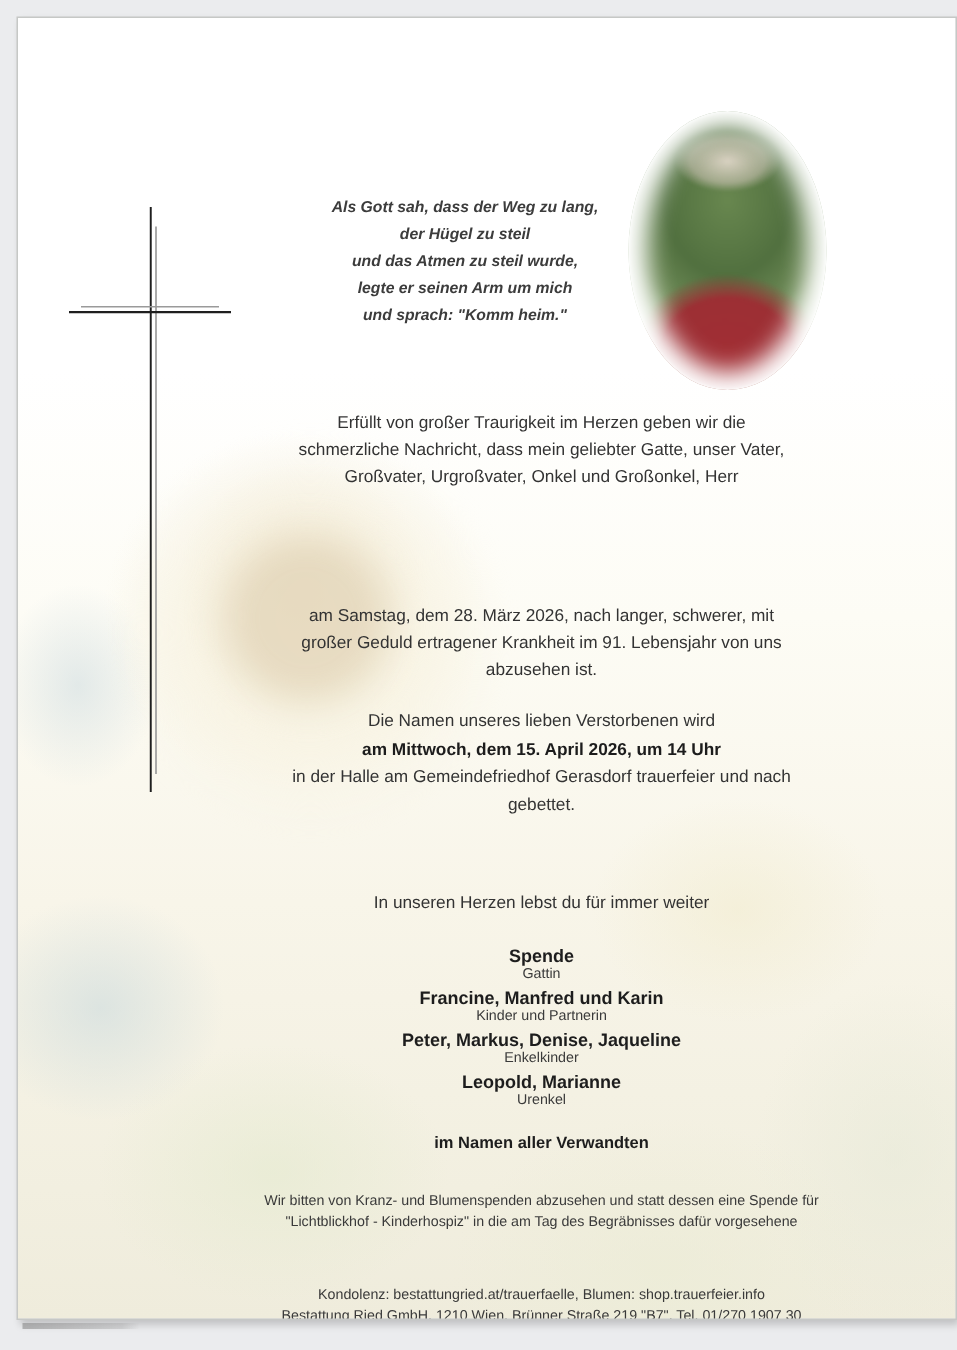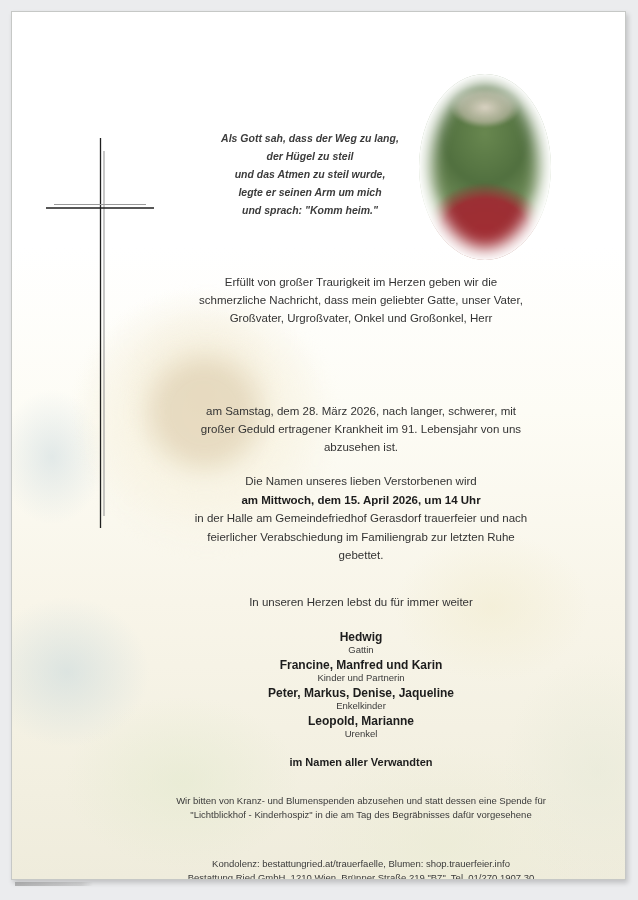--- a/index.html
+++ b/index.html
@@ -17,20 +17,21 @@
     background:
       radial-gradient(ellipse 120px 120px at 190px 380px, rgba(222,204,170,0.40), transparent 70%),
       radial-gradient(ellipse 170px 160px at 185px 395px, rgba(240,232,208,0.55), transparent 75%),
       radial-gradient(ellipse 70px 90px at 40px 445px, rgba(205,219,224,0.55), transparent 75%),
       radial-gradient(ellipse 110px 100px at 55px 660px, rgba(203,218,221,0.60), transparent 75%),
       radial-gradient(ellipse 150px 110px at 170px 770px, rgba(228,234,207,0.60), transparent 78%),
       radial-gradient(ellipse 130px 100px at 480px 595px, rgba(241,235,205,0.55), transparent 75%),
       radial-gradient(ellipse 180px 130px at 430px 835px, rgba(235,236,213,0.60), transparent 78%),
       radial-gradient(ellipse 120px 150px at 585px 760px, rgba(230,233,216,0.55), transparent 78%),
       linear-gradient(180deg,#ffffff 0%,#ffffff 27%,#fdfcf5 46%,#f8f5e9 68%,#f2efe0 90%,#efecdc 100%);
+    padding-left: 12px;
   }
   .soft-blob{position:absolute;border-radius:50%;filter:blur(7px);}
   .blob-petals{left:70px;top:280px;width:250px;height:260px;
     background:radial-gradient(circle, rgba(248,243,226,0.7) 0 40%, rgba(248,243,226,0.25) 62%, transparent 75%);}
   .blob-core{left:125px;top:330px;width:135px;height:140px;
     background:radial-gradient(circle, rgba(216,197,163,0.5) 0 42%, rgba(230,218,190,0.35) 60%, transparent 74%);}
 
   
   .cross{position:absolute;left:34px;top:126px;width:120px;height:392px;}
 
@@ -108,29 +109,28 @@
   <div class="tb death">
     <div>am Samstag, dem 28. März 2026, nach langer, schwerer, mit</div>
     <div>großer Geduld ertragener Krankheit im 91. Lebensjahr von uns</div>
     <div>abzusehen ist.</div>
   </div>
 
   <div class="tb urn">
     <div>Die Namen unseres lieben Verstorbenen wird</div>
     <div class="bold">am Mittwoch, dem 15. April 2026, um 14 Uhr</div>
     <div>in der Halle am Gemeindefriedhof Gerasdorf trauerfeier und nach</div>
-    <div>feierlicher Verabschiedung im Familiengrab zur letzten Ruhe</div>
     <div>gebettet.</div>
   </div>
 
   <div class="tb memorial">In unseren Herzen lebst du für immer weiter</div>
 
   <div class="tb family">
     <div class="fam-entry">
-      <div class="fam-names">Hedwig</div>
+      <div class="fam-names">Spende</div>
       <div class="fam-rel">Gattin</div>
     </div>
     <div class="fam-entry">
       <div class="fam-names">Francine, Manfred und Karin</div>
       <div class="fam-rel">Kinder und Partnerin</div>
     </div>
     <div class="fam-entry">
       <div class="fam-names">Peter, Markus, Denise, Jaqueline</div>
       <div class="fam-rel">Enkelkinder</div>
     </div>

